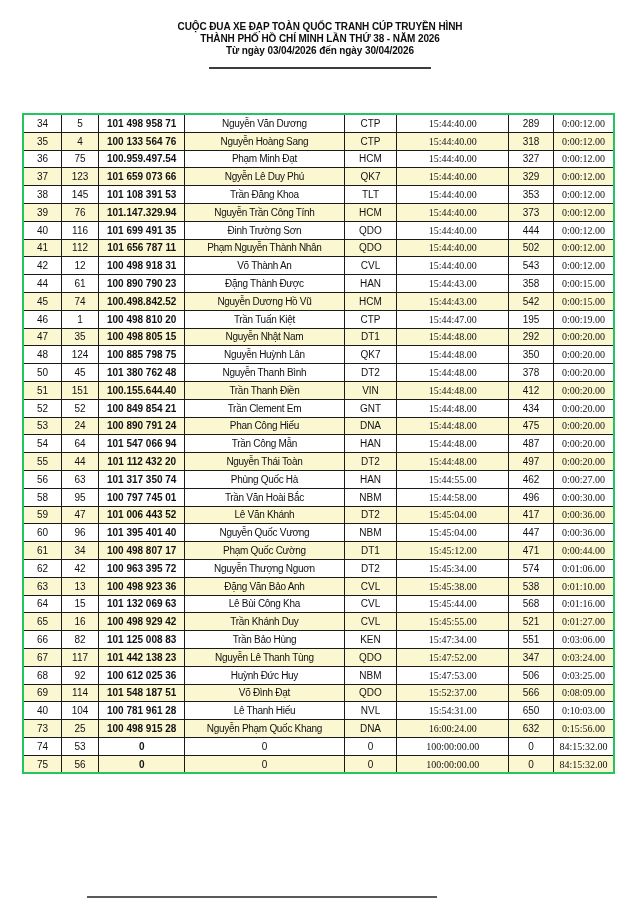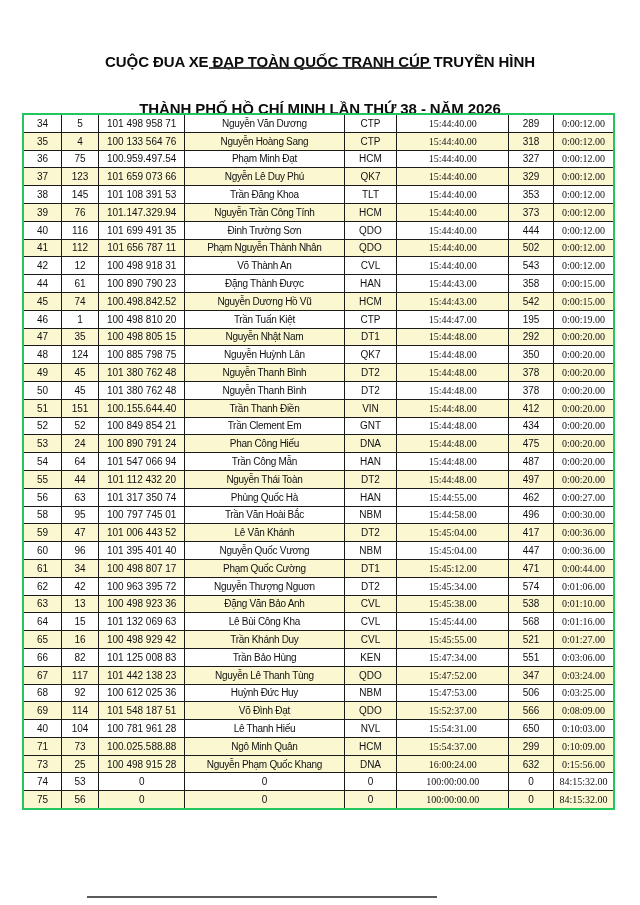--- a/index.html
+++ b/index.html
@@ -20,26 +20,25 @@
   }
   .title-block {
     position: absolute;
     top: 21px;
     left: 0;
     width: 640px;
     text-align: center;
   }
   .title-line {
     font-weight: bold;
-    font-size: 15px;
+    font-size: 10px;
     line-height: 11.8px;
     letter-spacing: -0.1px;
     color: #0d0d0d;
     white-space: nowrap;
-    margin-top: 35px;
   }
   .rule-top {
     position: absolute;
     left: 209px;
     top: 67px;
     width: 222px;
     height: 2px;
     background: #3c3c3c;
   }
   .rule-bottom {
@@ -78,21 +77,21 @@
     padding-left: 3px;
     font-size: 10.5px;
     letter-spacing: -0.3px;
   }
   td.col-time, td.col-gap {
     font-family: "Liberation Serif", serif;
     font-size: 11px;
   }
   .col-rank   { width: 38px; }
   .col-bib    { width: 37px; }
-  .col-id     { width: 85px; }
+  .col-id     { width: 85px; font-weight: bold; }
   .col-name   { width: 158px; }
   .col-team   { width: 52px; }
   .col-time   { width: 111px; }
   .col-points { width: 44px; }
   .col-gap    { width: 60px; }
 </style>
 </head>
 <body>
 
 <div class="page">
@@ -250,30 +249,20 @@
         <tr>
           <td class="col-rank">48</td>
           <td class="col-bib">124</td>
           <td class="col-id">100 885 798 75</td>
           <td class="col-name">Nguyễn Huỳnh Lân</td>
           <td class="col-team">QK7</td>
           <td class="col-time">15:44:48.00</td>
           <td class="col-points">350</td>
           <td class="col-gap">0:00:20.00</td>
         </tr>
-        <tr class="alt">
-          <td class="col-rank">49</td>
-          <td class="col-bib">45</td>
-          <td class="col-id">101 380 762 48</td>
-          <td class="col-name">Nguyễn Thanh Bình</td>
-          <td class="col-team">DT2</td>
-          <td class="col-time">15:44:48.00</td>
-          <td class="col-points">378</td>
-          <td class="col-gap">0:00:20.00</td>
-        </tr>
         <tr>
           <td class="col-rank">50</td>
           <td class="col-bib">45</td>
           <td class="col-id">101 380 762 48</td>
           <td class="col-name">Nguyễn Thanh Bình</td>
           <td class="col-team">DT2</td>
           <td class="col-time">15:44:48.00</td>
           <td class="col-points">378</td>
           <td class="col-gap">0:00:20.00</td>
         </tr>
@@ -461,30 +450,20 @@
           <td class="col-rank">40</td>
           <td class="col-bib">104</td>
           <td class="col-id">100 781 961 28</td>
           <td class="col-name">Lê Thanh Hiếu</td>
           <td class="col-team">NVL</td>
           <td class="col-time">15:54:31.00</td>
           <td class="col-points">650</td>
           <td class="col-gap">0:10:03.00</td>
         </tr>
         <tr class="alt">
-          <td class="col-rank">71</td>
-          <td class="col-bib">73</td>
-          <td class="col-id">100.025.588.88</td>
-          <td class="col-name">Ngô Minh Quân</td>
-          <td class="col-team">HCM</td>
-          <td class="col-time">15:54:37.00</td>
-          <td class="col-points">299</td>
-          <td class="col-gap">0:10:09.00</td>
-        </tr>
-        <tr class="alt">
           <td class="col-rank">73</td>
           <td class="col-bib">25</td>
           <td class="col-id">100 498 915 28</td>
           <td class="col-name">Nguyễn Phạm Quốc Khang</td>
           <td class="col-team">DNA</td>
           <td class="col-time">16:00:24.00</td>
           <td class="col-points">632</td>
           <td class="col-gap">0:15:56.00</td>
         </tr>
         <tr>

